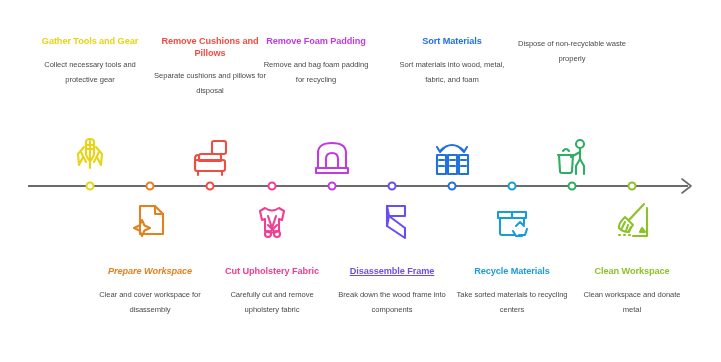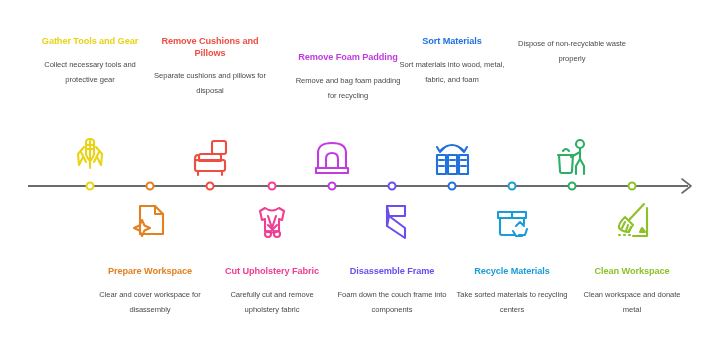--- a/index.html
+++ b/index.html
@@ -206,38 +206,38 @@
           <path d="M10 37 L11 37 M15 37 L16 37 M20 37 L21 37" fill="none" stroke="#8cc227" stroke-width="2.1" stroke-linecap="round" stroke-linejoin="round"></path>
         </svg>
       </div>
     </div>
   <div id="steps">
       <div class="step above" style="left: 34px;">
         <p class="step-title" style="color: rgb(232, 211, 22);">Gather Tools and Gear</p>
         <p class="step-desc">Collect necessary tools and protective gear</p>
       </div>
       <div class="step below" style="left: 94px;">
-        <p class="step-title" style="color: rgb(226, 129, 31);">Prepare Workspace</p>
+        <p class="step-title" style="color: rgb(226, 129, 31); font-style: italic;">Prepare Workspace</p>
         <p class="step-desc">Clear and cover workspace for disassembly</p>
       </div>
       <div class="step above" style="left: 154px;">
         <p class="step-title" style="color: rgb(238, 78, 66);">Remove Cushions and Pillows</p>
         <p class="step-desc">Separate cushions and pillows for disposal</p>
       </div>
       <div class="step below" style="left: 216px;">
         <p class="step-title" style="color: rgb(238, 63, 147);">Cut Upholstery Fabric</p>
         <p class="step-desc">Carefully cut and remove upholstery fabric</p>
       </div>
-      <div class="step above" style="left: 292px; margin-top: 16px;">
+      <div class="step above" style="left: 260px;">
         <p class="step-title" style="color: rgb(192, 60, 224);">Remove Foam Padding</p>
         <p class="step-desc">Remove and bag foam padding for recycling</p>
       </div>
       <div class="step below" style="left: 336px;">
-        <p class="step-title" style="color: rgb(107, 77, 240);">Disassemble Frame</p>
-        <p class="step-desc">Foam down the couch frame into components</p>
+        <p class="step-title" style="color: rgb(107, 77, 240); text-decoration: underline;">Disassemble Frame</p>
+        <p class="step-desc">Break down the wood frame into components</p>
       </div>
       <div class="step above" style="left: 396px;">
         <p class="step-title" style="color: rgb(34, 114, 221);">Sort Materials</p>
         <p class="step-desc">Sort materials into wood, metal, fabric, and foam</p>
       </div>
       <div class="step below" style="left: 456px;">
         <p class="step-title" style="color: rgb(27, 155, 216);">Recycle Materials</p>
         <p class="step-desc">Take sorted materials to recycling centers</p>
       </div>
       <div class="step above" style="left: 516px;">

